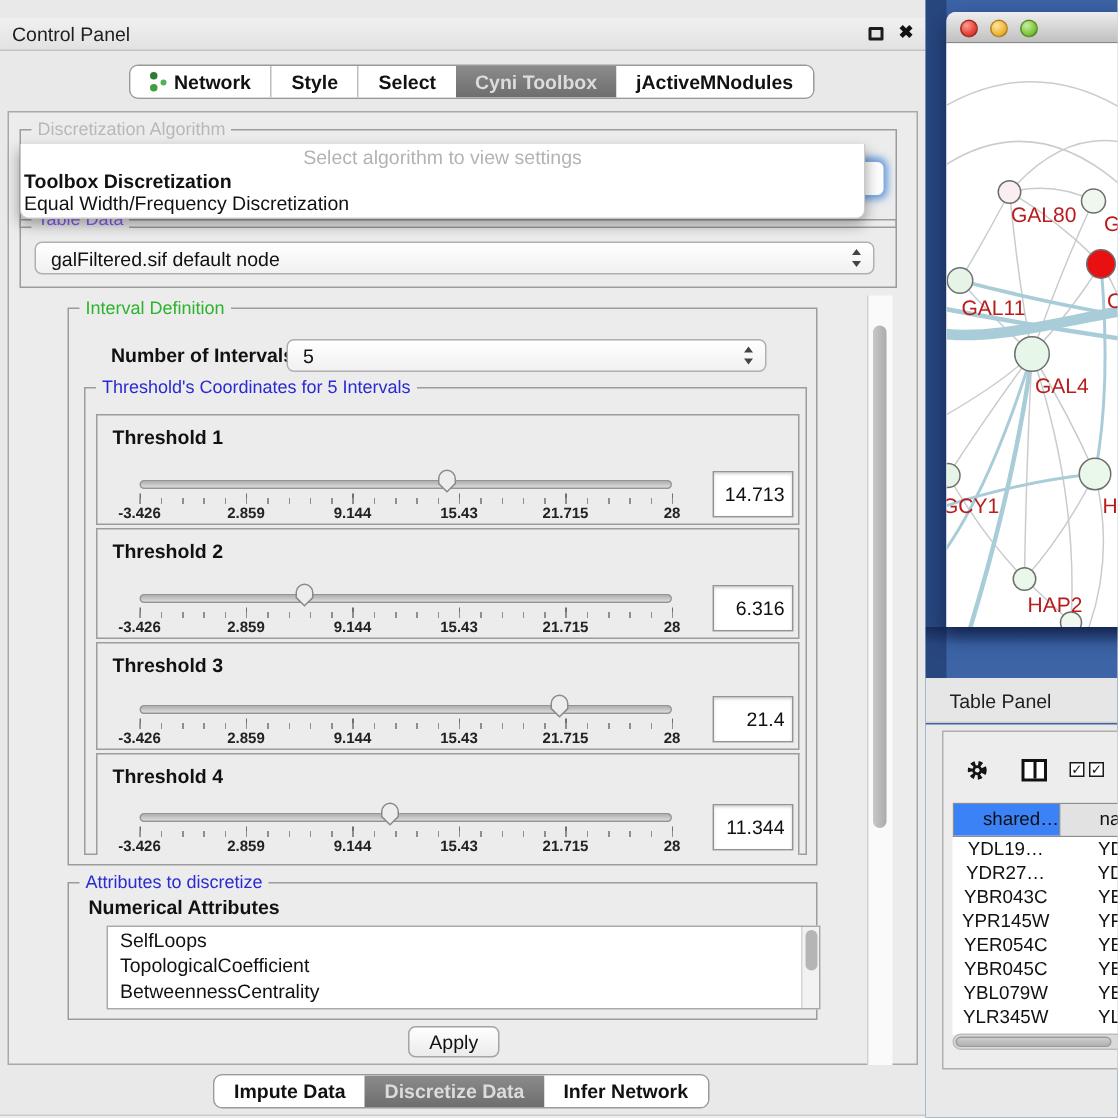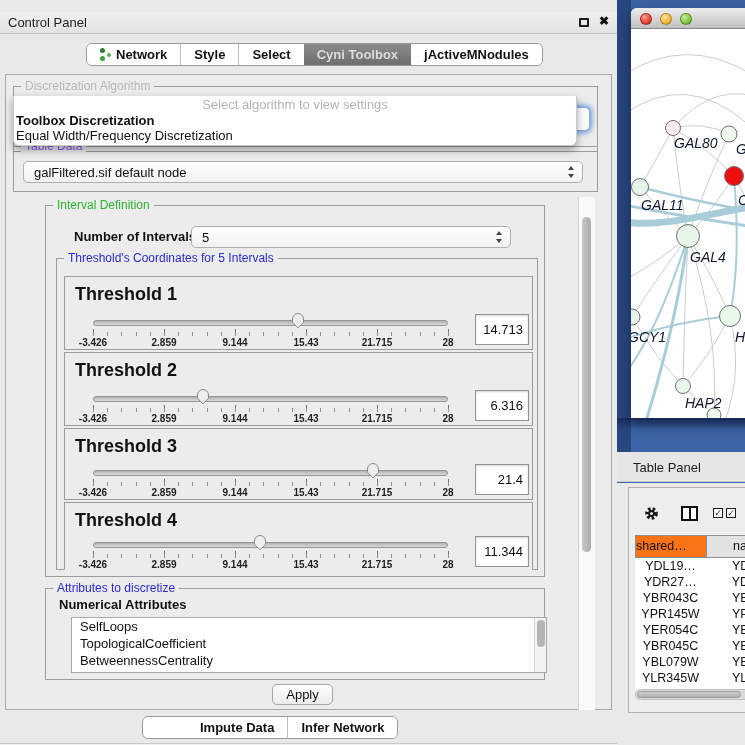--- a/index.html
+++ b/index.html
@@ -11,21 +11,21 @@
   #titlebar .t { position:absolute; left:8px; top:3px; font-size:13px; color:#1e1e1e; }
   .float-ic { position:absolute; right:28px; top:6px; width:10px; height:9px; border:2px solid #1c1c1c; border-radius:1px; }
   .close-ic { position:absolute; right:8px; top:2px; font-size:12px; font-weight:bold; color:#111; }
 
   .segbar { position:absolute; display:flex; height:23px; background:#fff; border:1px solid #9a9a9a; border-radius:6px; overflow:hidden; font-size:13px; font-weight:bold; }
   .seg { line-height:21px; padding:0 13px; color:#111; background:#fff; white-space:nowrap; }
   .seg + .seg { border-left:1px solid #bdbdbd; }
   .seg.sel { background:linear-gradient(#8b8b8b,#6e6e6e); color:#dcdcdc; border-left:none; }
   .seg.sel + .seg { border-left:none; }
   #top-tabs { left:86px; top:31px; }
-  #bottom-tabs { left:142px; top:704px;padding-left:44px; }
+  #bottom-tabs { left:142px; top:704px; }
   .net-ic { display:inline-block; width:11px; height:13px; position:relative; margin-right:5px; vertical-align:-2px; }
   .net-ic i { position:absolute; border-radius:50%; background:#3f9e3f; }
   .net-ic .d1 { width:5px; height:5px; left:0; top:0; background:#2e7d32;}
   .net-ic .d2 { width:5px; height:5px; left:0; bottom:0; }
   .net-ic .d3 { width:4px; height:4px; right:0; top:5px; background:#57b057;}
 
   #outer-box { position:absolute; left:5px; top:62px; width:607px; height:636px; border:1px solid #a9a9a9; background:#ececec; }
 
   .group { position:absolute; border:1px solid #9c9c9c; }
   .group > .glabel { position:absolute; top:-8px; left:7px; background:#ececec; padding:0 4px; font-size:12px; white-space:nowrap; }
@@ -48,21 +48,21 @@
   #algo-popup .opt { height:15px; line-height:15px; padding-left:2px; color:#111; }
   #algo-popup .opt.b { font-weight:bold; }
   #focus-combo { position:absolute; left:548px; top:95px; width:42px; height:24px; background:#fcfcfc; border:1px solid #86acd8; border-radius:5px; box-shadow:0 0 5px 2px rgba(86,148,222,.85); z-index:5; }
 
   
   .vsb { position:absolute; background:#fafafa; border-left:1px solid #d2d2d2; }
   .vsb .thumb { position:absolute; left:2px; width:9px; border-radius:5px; background:linear-gradient(90deg,#c7c7c7,#ababab); }
 
   
   .th-row { position:absolute; left:7px; width:469px; border:1px solid #9c9c9c; background:#ececec; }
-  .th-label { position:absolute; left:10px; top:7px; font-size:18px; font-weight:bold; color:#111; }
+  .th-label { position:absolute; left:10px; top:7px; font-size:13px; font-weight:bold; color:#111; }
   .track { position:absolute; left:28px; width:355px; height:6px; top:43px; background:linear-gradient(#b0b0b0,#dcdcdc); border:1px solid #949494; border-radius:3px; }
   .thumb-svg { position:absolute; top:35px; width:14px; height:17px; }
   .ticks-minor, .ticks-major { position:absolute; left:28px; width:356px; }
   .ticks-minor { top:55px; height:4px; background:repeating-linear-gradient(90deg,#8f8f8f 0,#8f8f8f 1px,transparent 1px,transparent 14.2px); }
   .ticks-major { top:52px; height:7px; background:repeating-linear-gradient(90deg,#6f6f6f 0,#6f6f6f 1px,transparent 1px,transparent 71px); }
   .scale-labels { position:absolute; left:0; top:60px; width:100%; height:12px; }
   .tickLabel { position:absolute; transform:translateX(-50%); font-size:10px; font-weight:bold; color:#222; white-space:nowrap; }
   .valbox { position:absolute; left:410px; top:37px; width:54px; height:31px; background:#fff; border:1px solid #949494; box-shadow:inset 0 1px 2px rgba(0,0,0,.18); font-size:13px; text-align:right; line-height:29px; padding-right:5px; color:#111; }
 
   
@@ -80,36 +80,36 @@
   #right-area { position:absolute; left:617px; top:0; width:128px; height:745px; background:#3c64a6; overflow:hidden; }
   #dark-strip { position:absolute; left:0; top:0; width:14px; height:452px; background:#28477f; }
   #net-window { position:absolute; left:14px; top:8px; width:130px; height:410px; border-radius:6px 0 0 0; background:#fff; box-shadow:0 6px 14px rgba(5,15,50,.55); }
   #net-titlebar { position:absolute; left:0; top:0; width:100%; height:21px; background:linear-gradient(#ededed,#c0c0c0); border-bottom:1px solid #8a8a8a; border-radius:6px 0 0 0; }
   .tl { position:absolute; top:5px; width:12px; height:12px; border-radius:50%; }
   #tl-red   { left:9px;  background:radial-gradient(circle at 35% 30%,#ff9d94,#e4443a 60%,#b02a20); border:1px solid rgba(130,25,15,.65); }
   #tl-yellow{ left:29px; background:radial-gradient(circle at 35% 30%,#ffe39a,#eeb73f 60%,#c08a1e); border:1px solid rgba(150,105,15,.65); }
   #tl-green { left:49px; background:radial-gradient(circle at 35% 30%,#c9efa2,#7fc83f 60%,#4f8f26); border:1px solid rgba(70,110,25,.65); }
   #net-view { position:absolute; left:0; top:21px; width:130px; height:389px; background:#fff; overflow:hidden; }
   #net-view svg { position:absolute; left:0; top:0; }
-  .net-label { position:absolute; font-size:14px; color:#0f172a; white-space:nowrap;font-style:italic; }
+  .net-label { position:absolute; font-size:14px; color:#b91c1c; white-space:nowrap; }
   #win-shadow { position:absolute; left:0; top:418px; width:128px; height:12px; background:linear-gradient(rgba(8,18,55,.5),rgba(8,18,55,0)); }
 
   #tp-header { position:absolute; left:0; top:452px; width:128px; height:30px; background:#e6e6e6; border-bottom:1px solid #cdcdcd; }
   #tp-header .t { position:absolute; left:16px; top:8px; font-size:13px; color:#1e1e1e; }
   #tp-bg { position:absolute; left:0; top:483px; width:128px; height:262px; background:#e9e9e9; }
   #tp-box { position:absolute; left:11px; top:487px; width:130px; height:226px; border:1px solid #b0b0b0; background:#ededed; }
   .gear-svg { position:absolute; left:14px; top:17px; }
   .cols-ic { position:absolute; left:52px; top:18px; width:17px; height:15px; border:2px solid #111; background:#fff; }
   .cols-ic:before { content:""; position:absolute; left:5.5px; top:0; height:100%; border-left:2px solid #111; }
   .chk { position:absolute; top:20px; width:10px; height:10px; border:1.5px solid #1a1a1a; font-size:9px; line-height:9px; text-align:center; color:#1a1a1a; background:#fff; }
   #chk1 { left:84px; } #chk2 { left:97px; }
 
   #table-wrap { position:absolute; left:6px; top:47px; width:130px; height:155px; background:#fff; overflow:hidden; }
   #thead { display:flex; height:23px; border:1px solid #8e8e8e; font-size:12.5px; }
-  .h-c1 { width:71px; background:#f97316; border-right:1px solid #8e8e8e; text-align:left; line-height:21px; color:#111; }
+  .h-c1 { width:71px; background:#3b82f6; border-right:1px solid #8e8e8e; text-align:right; line-height:21px; color:#111; }
   .h-c2 { flex:1; background:#e2e2e2; line-height:21px; color:#111; padding-left:26px; }
   .t-row { display:flex; height:16px; font-size:12.5px; color:#111; }
   .t-c1 { width:71px; text-align:center; line-height:16px; }
   .t-c2 { flex:1; padding-left:26px; line-height:16px; }
   #hsb { position:absolute; left:6px; top:201px; width:130px; height:11px; background:#dadada; border:1px solid #bdbdbd; border-radius:6px; }
   #hsb .thumb { position:absolute; left:1px; top:1px; width:104px; height:7px; background:linear-gradient(#cdcdcd,#b2b2b2); border:1px solid #9b9b9b; border-radius:5px; }
 </style>
 </head>
 <body>
 
@@ -252,20 +252,21 @@
     <div class="attr-item">SelfLoops</div>
         <div class="attr-item">TopologicalCoefficient</div>
         <div class="attr-item">BetweennessCentrality</div>
       </div>
   </div>
 
   <div id="apply-btn">Apply</div>
 
   <div id="bottom-tabs" class="segbar">
     <div class="seg"><span>Impute Data</span></div>
+    <div class="seg sel"><span>Discretize Data</span></div>
     <div class="seg"><span>Infer Network</span></div>
   </div>
   <div id="bottom-line"></div>
 </div>
 
 <div id="right-area">
   <div id="dark-strip"></div>
 
   <div id="net-window">
     <div id="net-titlebar">

